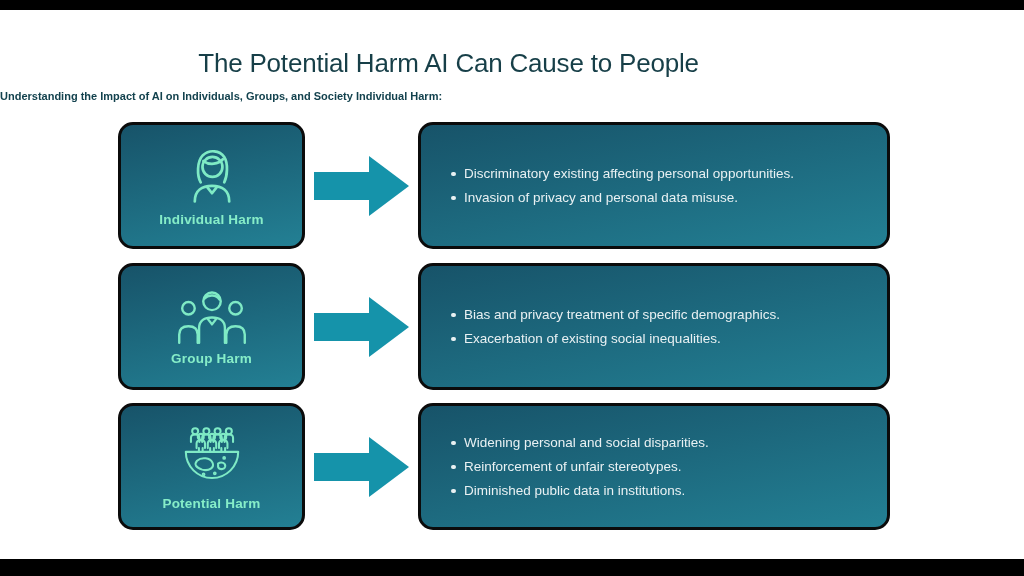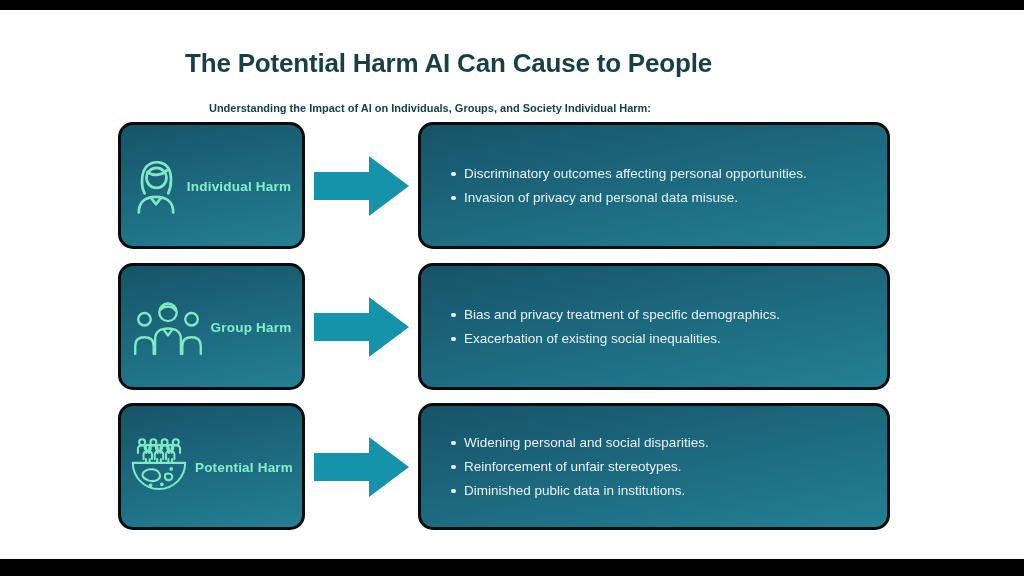--- a/index.html
+++ b/index.html
@@ -8,42 +8,42 @@
     background: var(--background, #ffffff);
     font-family: "Liberation Sans", sans-serif;
     position: relative; overflow: hidden;
   }
   .bar { position: absolute; left: 0; width: 1024px; }
   .bar.top { top: 0; height: 10px; background: var(--top-bar, #000); }
   .bar.bottom { bottom: 0; height: 17px; background: var(--bottom-bar, #000); }
 
   .title {
     position: absolute; top: 48px; left: 0; width: 897px; margin: 0;
-    text-align: center; font-size: 26px; font-weight: 700;
+    text-align: center; font-size: 26px; font-weight: 400;
     letter-spacing: -0.2px; color: var(--title-text, #173f48);
   }
   .subtitle {
-    position: absolute; top: 90px; left: 0; width: 836px; margin: 12px;
-    text-align: center; font-size: 11px; font-weight: 700;
+    position: absolute; top: 90px; left: 0; width: 836px; margin: 0;
+    text-align: left; font-size: 11px; font-weight: 700;
     color: var(--subtitle-text, #13424e);
   }
 
   .row {
     position: absolute; left: 118px; width: 772px; height: 127px;
     display: flex; align-items: stretch;
   }
   .card {
     box-sizing: border-box;
     border: 3px solid var(--card-border, #0b0b0b);
     border-radius: 15px;
     background: linear-gradient(168deg, var(--card-grad-top, #175369) 0%, var(--card-grad-bottom, #238094) 100%);
   }
   .left-card {
     width: 187px; flex: none;
-    display: flex; flex-direction: row; align-items: center; justify-content: center;
+    display: flex; flex-direction: column; align-items: center; justify-content: center;
     gap: 7px; padding-top: 2px;
   }
   .card-label {
     font-size: 13.5px; font-weight: 700; letter-spacing: 0.2px;
     color: var(--label-text, #86edc8);
   }
   .arrow-wrap {
     width: 113px; flex: none;
     display: flex; align-items: center; justify-content: center;
     padding-left: 0;
@@ -86,21 +86,21 @@
     </span>
     <span class="card-label">Individual Harm</span>
   </div>
   <div class="arrow-wrap">
     <svg width="96" height="62" viewBox="0 0 96 62">
       <polygon points="0,17 55,17 55,1 95,31 55,61 55,45 0,45"></polygon>
     </svg>
   </div>
   <div class="card right-card">
     <ul class="bullets">
-      <li>Discriminatory outcomes affecting personal opportunities.</li>
+      <li>Discriminatory existing affecting personal opportunities.</li>
       <li>Invasion of privacy and personal data misuse.</li>
     </ul>
   </div>
 </section>
 
 <section class="row" style="top:263px">
   <div class="card left-card">
     <span class="icon">
       <svg width="72" height="54" viewBox="0 0 78 58" stroke-width="2.6">
         <circle cx="39" cy="12" r="9.5"></circle>

